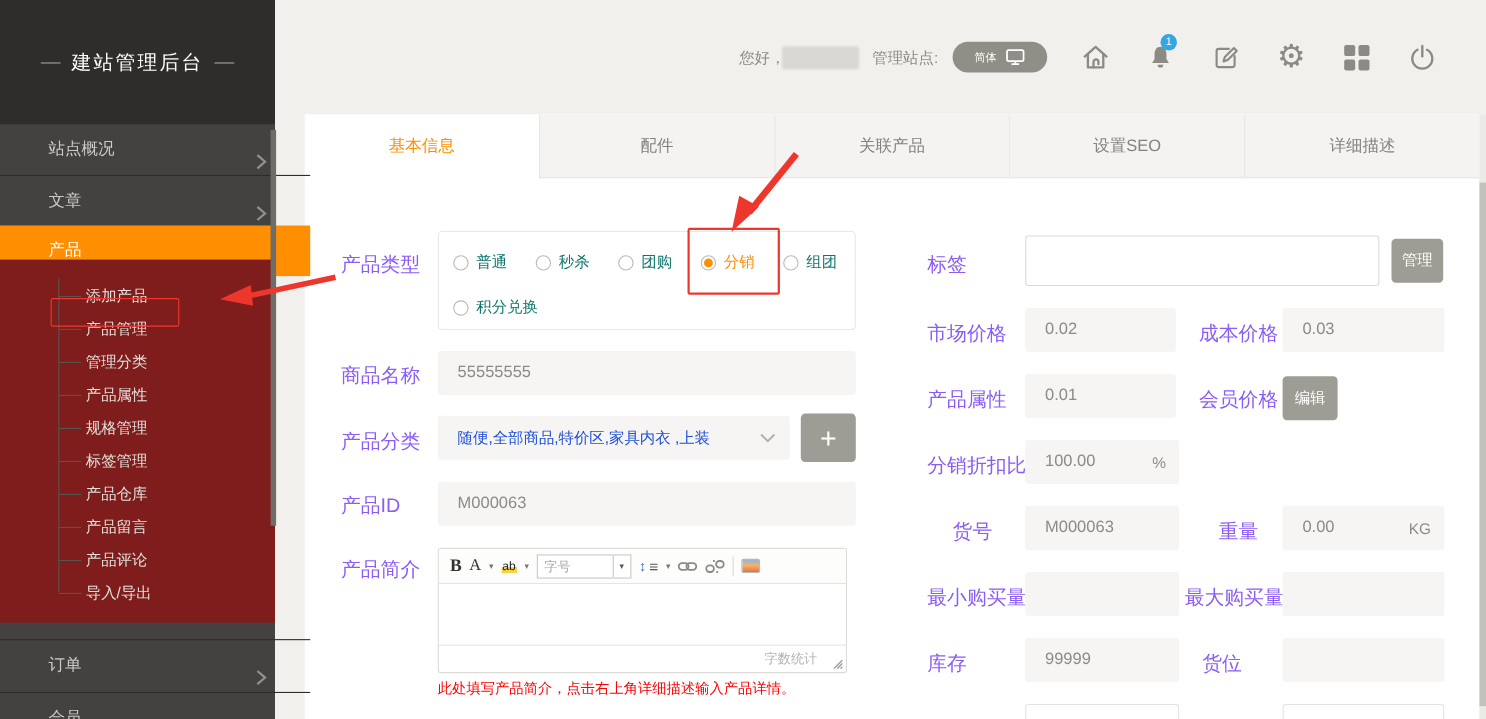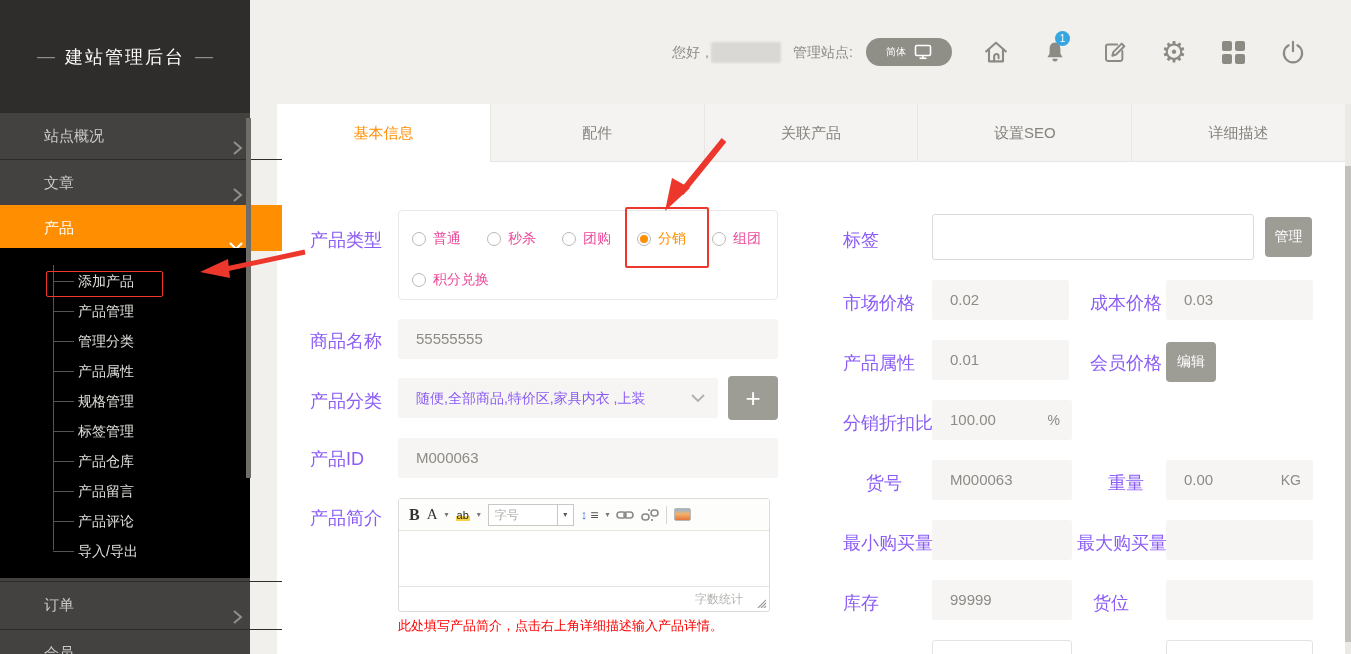--- a/index.html
+++ b/index.html
@@ -10,21 +10,21 @@
   
   .sidebar { position:absolute; left:0; top:0; width:250px; height:654px; background:#434241; z-index:5; }
   .sb-top { position:absolute; left:0; top:0; width:250px; height:113px; background:#2e2d2c;
             display:flex; align-items:center; justify-content:center; gap:10px; }
   .sb-title { color:#fdfdfc; font-size:18px; letter-spacing:2px; }
   .sb-dash { color:#8e8d8a; font-size:18px; }
   .sb-item { position:absolute; left:0; width:282px; height:46px; color:#cbcac6; font-size:15px;
              line-height:46px; padding-left:44px; border-top:1px solid #2e2d2c; cursor:pointer; }
   .sb-item .chev { position:absolute; right:38px; top:15px; }
   .sb-item.active { background:#ff8e00; color:#ffffff; border-top:none; }
-  .sb-sub { position:absolute; left:0; top:248px; width:250px; height:330px; background:#000000; }
+  .sb-sub { position:absolute; left:0; top:236px; width:250px; height:330px; background:#7f1d1d; }
   .tree-line { position:absolute; left:53px; top:17px; width:1px; height:285px; background:#56544f; }
   .sub-item { position:absolute; left:0; width:250px; height:28px; line-height:28px; color:#e0dfdb;
               font-size:14px; padding-left:78px; cursor:pointer; }
   .sub-item .branch { position:absolute; left:53px; top:14px; width:21px; height:1px; background:#56544f; }
   .sb-scroll-thumb { position:absolute; left:246px; top:118px; width:5px; height:360px; background:#6f6d68; z-index:6; }
 
   
   .hd-text { position:absolute; font-size:14px; color:#8b8a85; }
   .redacted { position:absolute; left:711px; top:42px; width:70px; height:21px; background:#d9d8d4;
               border-radius:2px; filter:blur(1.2px); }
@@ -54,26 +54,26 @@
   .unit { position:absolute; right:12px; top:0; line-height:40px; font-size:14px; color:#8c8b86; }
   .gbtn { position:absolute; background:#9d9c95; color:#fff; border-radius:4px; text-align:center;
           font-size:14px; cursor:pointer; border:none; }
 
   .radio-box { position:absolute; left:121px; top:106px; width:380px; height:90px;
                border:1px solid #e9e8e5; border-radius:4px; }
   .radio { position:absolute; display:flex; align-items:center; gap:7px; cursor:pointer; }
   .rdot { width:14px; height:14px; border-radius:50%; border:1px solid #bab9b4; background:#fff;
           display:flex; align-items:center; justify-content:center; }
   .radio.sel .rdot::after { content:""; width:8px; height:8px; border-radius:50%; background:#ff8e00; }
-  .radio span.rlbl { font-size:14px; color:#ec4899; }
+  .radio span.rlbl { font-size:14px; color:#0f766e; }
   .radio.sel span.rlbl { color:#ff8e00; }
 
   .selbox { position:absolute; left:121px; top:274px; width:320px; height:40px; background:#f6f5f3;
             border-radius:3px; cursor:pointer; }
-  .selbox .txt { position:absolute; left:18px; top:0; line-height:40px; font-size:14px; color:#8b5cf6; white-space:nowrap; }
+  .selbox .txt { position:absolute; left:18px; top:0; line-height:40px; font-size:14px; color:#1d4ed8; white-space:nowrap; }
 
   
   .editor { position:absolute; left:121px; top:394px; width:372px; height:114px;
             border:1px solid #dcdbd8; border-radius:3px; background:#fff; }
   .ed-toolbar { height:32px; border-bottom:1px solid #e5e4e1; background:#fdfdfc; display:flex;
                 align-items:center; padding-left:10px; gap:7px; }
   .ed-b { font-family:"Liberation Serif","DejaVu Serif",serif; font-weight:bold; font-size:16px; color:#333; }
   .ed-a { font-family:"Liberation Serif","DejaVu Serif",serif; font-size:15px; color:#333; }
   .caret { font-size:8px; color:#777; }
   .hl { font-size:11px; color:#222; background:linear-gradient(#fff 55%, #f6d344 55%); padding:0 1px; }

